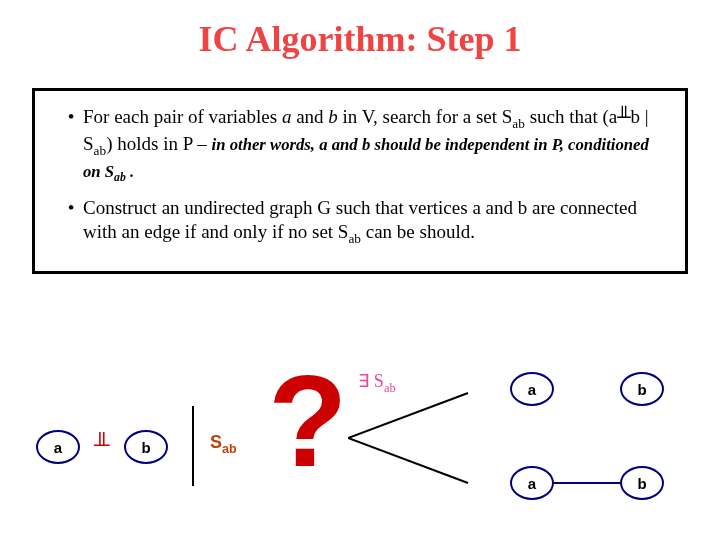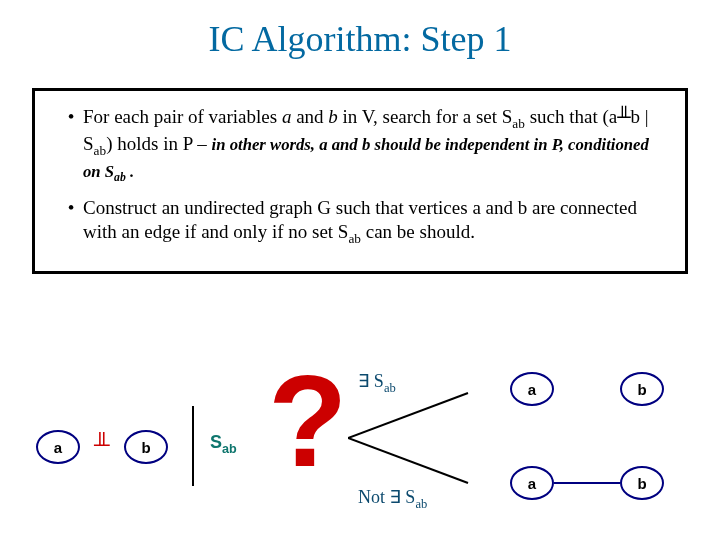--- a/index.html
+++ b/index.html
@@ -7,23 +7,23 @@
     width: 720px;
     height: 540px;
     background: #ffffff;
     font-family: "Times New Roman", serif;
     position: relative;
     overflow: hidden;
   }
   .title {
     text-align: center;
     font-size: 36px;
-    font-weight: normal;
+    font-weight: bold;
     margin-top: 18px;
-    color: #0369a1;
+    color: #ef4444;
   }
   .box {
     margin: 28px 32px 0 32px;
     border: 3px solid #000;
     padding: 14px 24px 18px 24px;
   }
   .bullet-item {
     display: flex;
     font-size: 19px;
     line-height: 1.3;
@@ -76,28 +76,28 @@
   .vbar {
     position: absolute;
     width: 2px;
     background: #000;
   }
   .sab-label {
     position: absolute;
     font-family: Arial, sans-serif;
     font-size: 18px;
     font-weight: bold;
-    color: #0f766e;
+    color: #c2410c;
   }
   .sab-label .sub { font-size: 0.7em; }
   .label-serif {
     position: absolute;
     font-family: "Times New Roman", serif;
     font-size: 18px;
-    color: #0c4a6e;
+    color: #ec4899;
   }
   .qmark {
     position: absolute;
     font-family: Arial, sans-serif;
     font-size: 130px;
     font-weight: bold;
     color: #cc0000;
     line-height: 1;
   }
   .hline {
@@ -144,23 +144,20 @@
   <div class="qmark" style="left:268px; top:-4px">?</div>
 
   <svg style="position:absolute; left:348px; top:28px" width="130" height="100">
     <line x1="0" y1="50" x2="120" y2="5" stroke="#000" stroke-width="2"></line>
     <line x1="0" y1="50" x2="120" y2="95" stroke="#000" stroke-width="2"></line>
   </svg>
 
   <div class="label-serif" style="left:358px; top:10px">
     <span>∃ S</span><span class="sub">ab</span>
   </div>
-  <div class="label-serif" style="left:358px; top:126px">
-    <span>Not ∃ S</span><span class="sub">ab</span>
-  </div>
 
   <div class="node" style="left:510px; top:12px">a</div>
   <div class="node" style="left:620px; top:12px">b</div>
 
   <div class="node" style="left:510px; top:106px">a</div>
   <div class="node" style="left:620px; top:106px">b</div>
   <div class="hline" style="left:554px; top:122px; width:66px"></div>
 
 </div>
 

